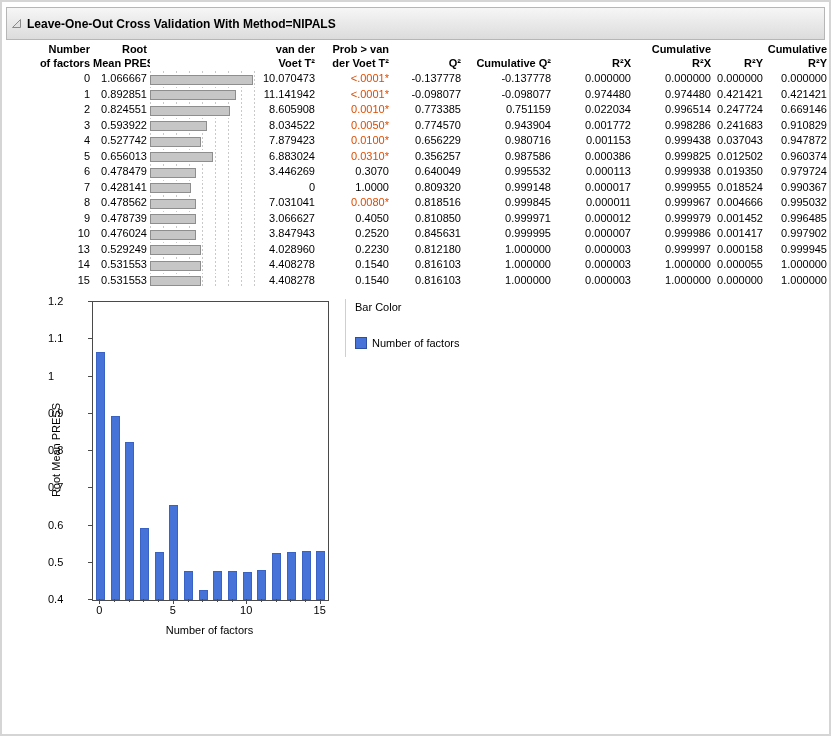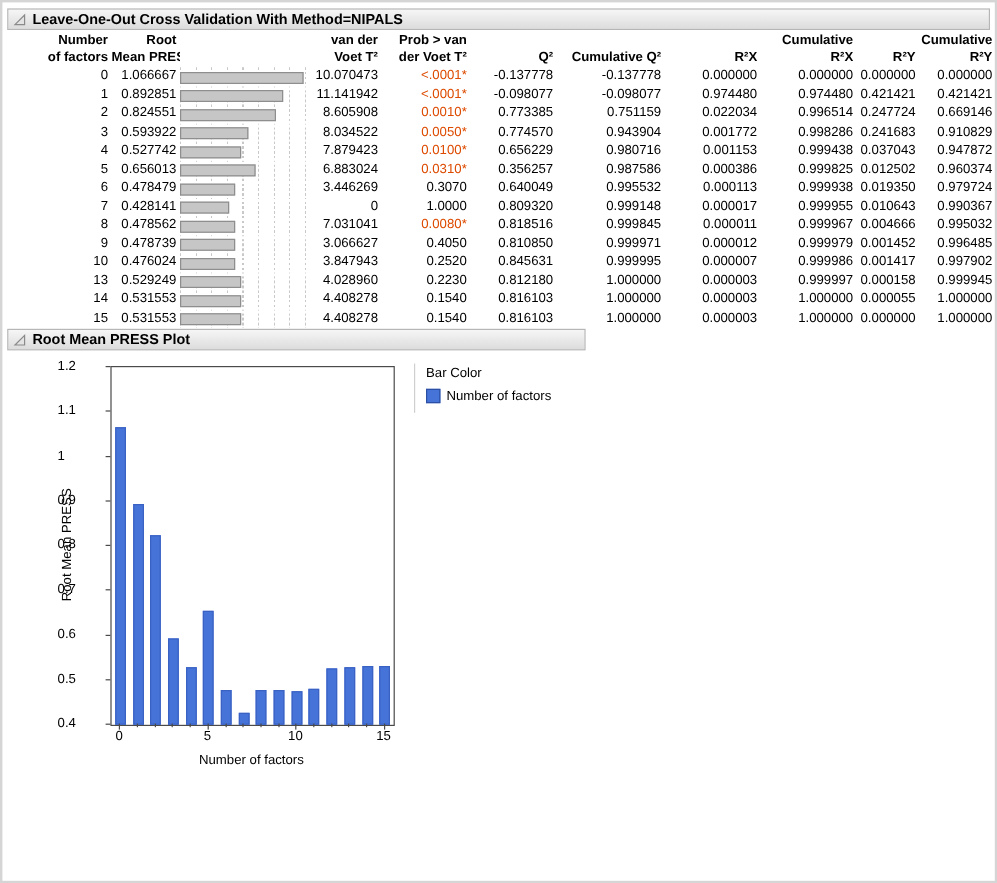--- a/index.html
+++ b/index.html
@@ -2,21 +2,21 @@
 <html style="--bar-blue: #4673d8; --bar-gray: #c6c6c6; --sig: #dd4b00;"><head>
 <meta charset="utf-8">
 <style>
   html,body{margin:0;padding:0;background:#e9e9e9;}
   .window{
     position:relative;width:831px;height:736px;box-sizing:border-box;
     background:#ffffff;border:2px solid #d5d5d5;padding:4px 2px;
     font-family:"Liberation Sans",sans-serif;color:#000;overflow:hidden;
   }
   .outline-header{
-    display:flex;align-items:center;gap:5px;height:18px;
+    display:flex;align-items:center;gap:5px;height:33px;
     background:linear-gradient(#f6f6f6,#dcdcdc);
     border:1px solid #b6b6b6;padding:0 4px;margin:1px 2px 2px 2px;
     font-size:12px;font-weight:bold;box-sizing:border-box;
   }
   .outline-header.short{width:482px;}
   .disc{flex:0 0 auto;}
   table.cv{border-collapse:collapse;table-layout:fixed;width:825px;margin:1px 0 0 1px;font-size:11px;}
   table.cv th,table.cv td{padding:0 3px 0 0;text-align:right;white-space:nowrap;overflow:hidden;}
   table.cv thead th{vertical-align:bottom;font-weight:bold;padding-bottom:1px;}
   .hdr-line{height:14px;line-height:14px;}
@@ -32,21 +32,21 @@
   .chart-region{position:relative;height:352px;margin-top:5px;font-size:11px;}
   .plot-box{position:absolute;left:88px;top:8px;width:235px;height:298px;border:1px solid #4a4a4a;background:#fff;}
   .vbar{position:absolute;bottom:0;width:9px;background:var(--bar-blue,#4673d8);border:1px solid #3a62c4;box-sizing:border-box;}
   .ytick-label{position:absolute;left:44px;width:38px;text-align:left;height:14px;line-height:14px;}
   .ytick-mark{position:absolute;left:84px;width:4px;height:1px;background:#4a4a4a;}
   .xtick-mark{position:absolute;width:1px;background:#4a4a4a;}
   .xtick-label{position:absolute;top:311px;width:20px;text-align:center;}
   .xaxis-label{position:absolute;left:88px;top:331px;width:235px;text-align:center;}
   .yaxis-label{position:absolute;left:52px;top:157px;transform:translate(-50%,-50%) rotate(-90deg);white-space:nowrap;}
   .legend{position:absolute;left:341px;top:6px;border-left:1px solid #cfcfcf;padding:2px 0 8px 9px;}
-  .legend-title{margin-bottom:7px;}
+  .legend-title{margin-bottom:24px;}
   .legend-entry{display:flex;align-items:center;gap:5px;}
   .swatch{width:12px;height:12px;background:var(--bar-blue,#4673d8);border:1px solid #2c4fa3;box-sizing:border-box;}
   .note{font-size:11px;line-height:15px;width:316px;margin:9px 0 0 5px;}
 </style>
 </head>
 <body>
 
 <div class="window">
 
   <div class="outline-node">
@@ -227,21 +227,21 @@
             <td>0.428141</td>
             <td class="barcell">
               <div class="hbar" style="width: 41.3px;"></div>
             </td>
             <td>0</td>
             <td>1.0000</td>
             <td>0.809320</td>
             <td>0.999148</td>
             <td>0.000017</td>
             <td>0.999955</td>
-            <td>0.010643</td>
+            <td>0.018524</td>
             <td>0.990367</td>
           </tr>
           <tr>
             <td>8</td>
             <td>0.478562</td>
             <td class="barcell">
               <div class="hbar" style="width: 46.1px;"></div>
             </td>
             <td>7.031041</td>
             <td class="sig">0.0080*</td>
@@ -325,26 +325,20 @@
             <td>0.000003</td>
             <td>1.000000</td>
             <td>0.000000</td>
             <td>1.000000</td>
           </tr>
         </tbody>
     </table>
   </div>
 
   <div class="outline-node">
-    <div class="outline-header short">
-      <svg class="disc" width="11" height="11" viewBox="0 0 11 11">
-          <polygon points="1.5,9.5 9.5,9.5 9.5,1.5" fill="#e3e3e3" stroke="#8a8a8a" stroke-width="1"></polygon>
-        </svg>
-      <span>Root Mean PRESS Plot</span>
-    </div>
 
     <div class="chart-region">
       <div class="yaxis-label">Root Mean PRESS</div>
       <div class="plot-box">
           <div class="vbar" style="left: 2.8px; height: 248.3px;"></div>
           <div class="vbar" style="left: 17.5px; height: 183.6px;"></div>
           <div class="vbar" style="left: 32.2px; height: 158.1px;"></div>
           <div class="vbar" style="left: 46.9px; height: 72.2px;"></div>
           <div class="vbar" style="left: 61.6px; height: 47.6px;"></div>
           <div class="vbar" style="left: 76.3px; height: 95.4px;"></div>

